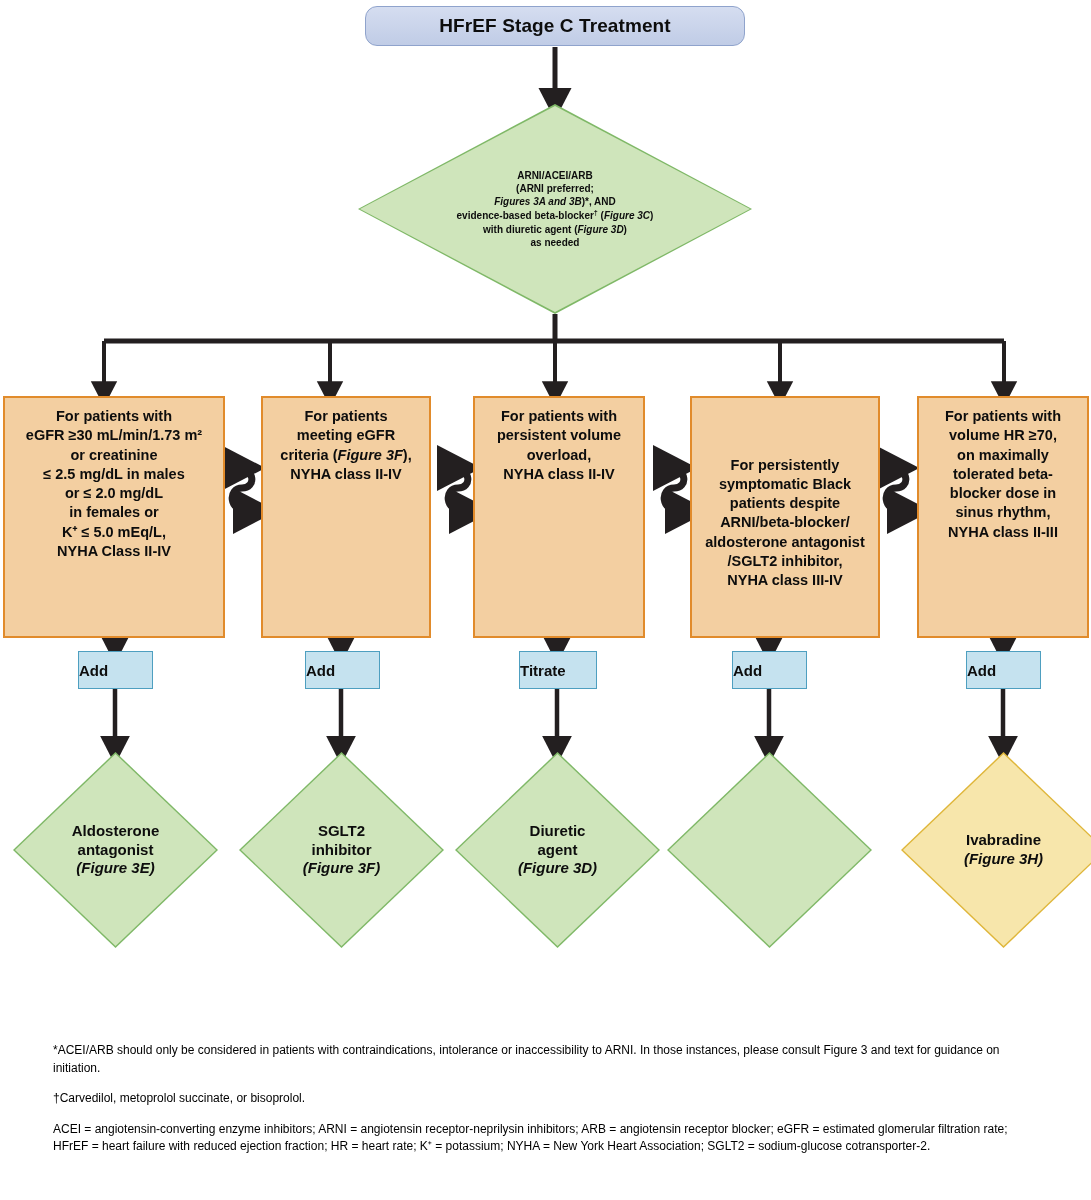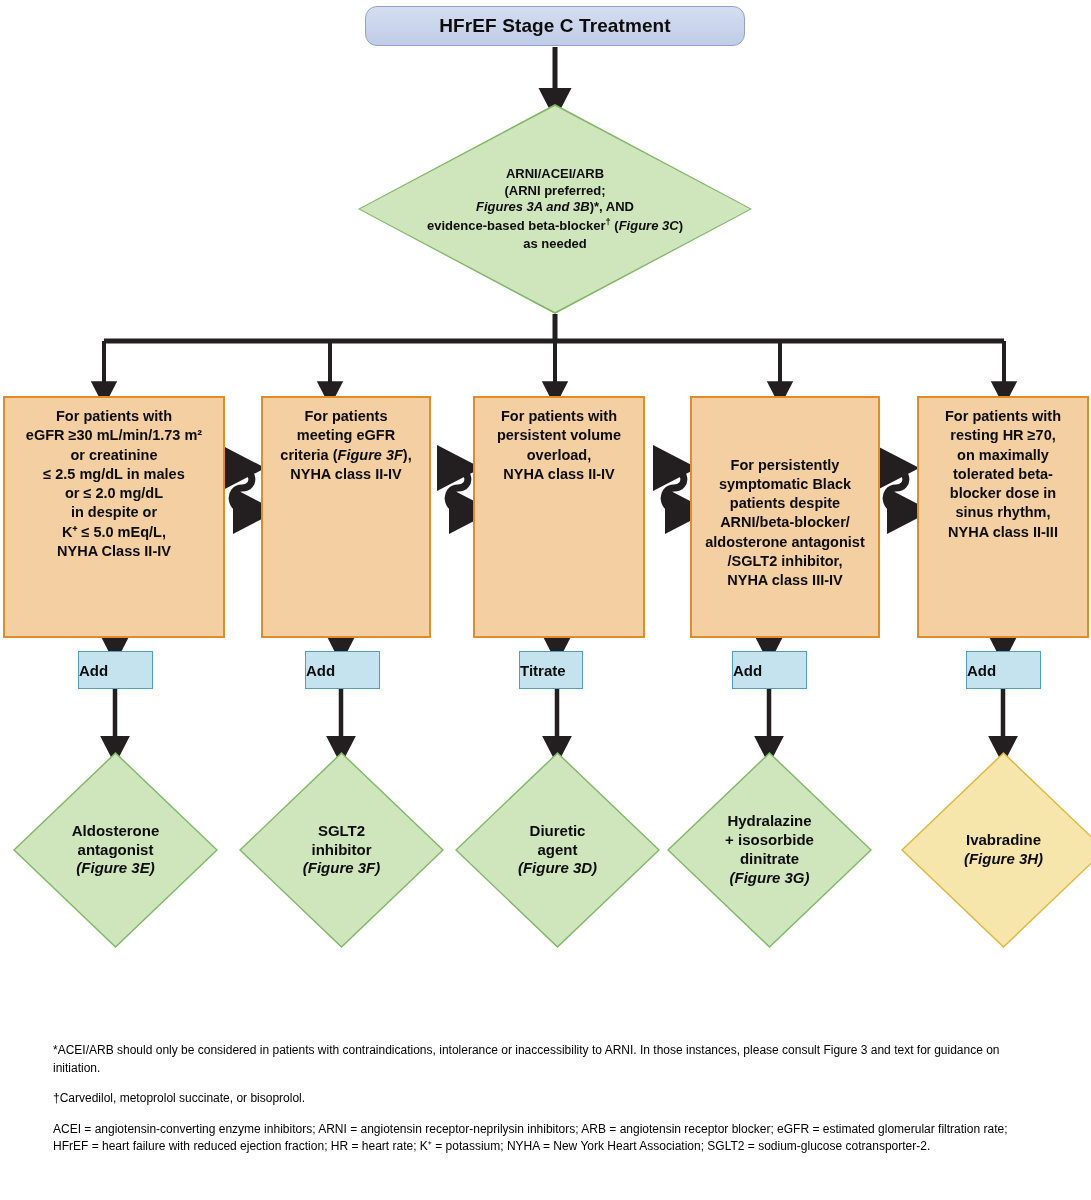--- a/index.html
+++ b/index.html
@@ -52,21 +52,21 @@
   }
   .green .dshape { background: #7fb867; }
   .green .dinner { background: #cfe5bb; }
   .yellow .dshape { background: #dfb63a; }
   .yellow .dinner { background: #f7e6ab; }
 
   
   .diamond-main {
     left: 358px; top: 104px; width: 394px; height: 210px;
   }
-  .diamond-main .dtext { font-size: 13px; line-height: 1.3; }
+  .diamond-main .dtext { font-size: 10px; line-height: 1.3; }
 
   
   .diamond-out { width: 205px; height: 196px; top: 752px; }
   .diamond-out .dtext { font-size: 15px; }
 
   
   .crit-box {
     top: 396px; height: 242px;
     background: #f3cfa1;
     border: 2.2px solid #e18b2b;
@@ -153,32 +153,33 @@
   </div>
 
   <div class="node diamond diamond-main green">
     <div class="dshape"></div>
     <div class="dinner"></div>
     <div class="dtext">
       <div>ARNI/ACEI/ARB</div>
       <div>(ARNI preferred;</div>
       <div><i>Figures 3A and 3B</i>)*, AND</div>
       <div>evidence-based beta-blocker<sup>†</sup> (<i>Figure 3C</i>)</div>
+      <div>with diuretic agent (<i>Figure 3D</i>)</div>
       <div>as needed</div>
     </div>
   </div>
 
   <div class="node crit-box" style="left:3px; width:222px;">
     <div>
       <div>For patients with</div>
       <div>eGFR ≥30 mL/min/1.73 m²</div>
       <div>or creatinine</div>
       <div>≤ 2.5 mg/dL in males</div>
       <div>or ≤ 2.0 mg/dL</div>
-      <div>in despite or</div>
+      <div>in females or</div>
       <div>K⁺ ≤ 5.0 mEq/L,</div>
       <div>NYHA Class II-IV</div>
     </div>
   </div>
 
   <div class="node crit-box" style="left:261px; width:170px;">
     <div>
       <div>For patients</div>
       <div>meeting eGFR</div>
       <div>criteria (<i>Figure 3F</i>),</div>
@@ -203,36 +204,36 @@
       <div>ARNI/beta-blocker/</div>
       <div>aldosterone antagonist</div>
       <div>/SGLT2 inhibitor,</div>
       <div>NYHA class III-IV</div>
     </div>
   </div>
 
   <div class="node crit-box" style="left:917px; width:172px;">
     <div>
       <div>For patients with</div>
-      <div>resting HR ≥70,</div>
+      <div>volume HR ≥70,</div>
       <div>on maximally</div>
       <div>tolerated beta-</div>
       <div>blocker dose in</div>
       <div>sinus rhythm,</div>
       <div>NYHA class II-III</div>
     </div>
   </div>
 
   <div class="node act-box" style="left:78px; width:75px;">
     <span>Add</span>
   </div>
   <div class="node act-box" style="left:305px; width:75px;">
     <span>Add</span>
   </div>
-  <div class="node act-box" style="left:519px; width:64px;">
+  <div class="node act-box" style="left:519px; width:78px;">
     <span>Titrate</span>
   </div>
   <div class="node act-box" style="left:732px; width:75px;">
     <span>Add</span>
   </div>
   <div class="node act-box" style="left:966px; width:75px;">
     <span>Add</span>
   </div>
 
   <div class="node diamond diamond-out green" style="left:13px;">
@@ -261,26 +262,20 @@
     <div class="dtext">
       <div>Diuretic</div>
       <div>agent</div>
       <div style="font-style:italic">(Figure 3D)</div>
     </div>
   </div>
 
   <div class="node diamond diamond-out green" style="left:667px;">
     <div class="dshape"></div>
     <div class="dinner"></div>
-    <div class="dtext">
-      <div>Hydralazine</div>
-      <div>+ isosorbide</div>
-      <div>dinitrate</div>
-      <div style="font-style:italic">(Figure 3G)</div>
-    </div>
   </div>
 
   <div class="node diamond diamond-out yellow" style="left:901px;">
     <div class="dshape"></div>
     <div class="dinner"></div>
     <div class="dtext">
       <div>Ivabradine</div>
       <div style="font-style:italic">(Figure 3H)</div>
     </div>
   </div>

